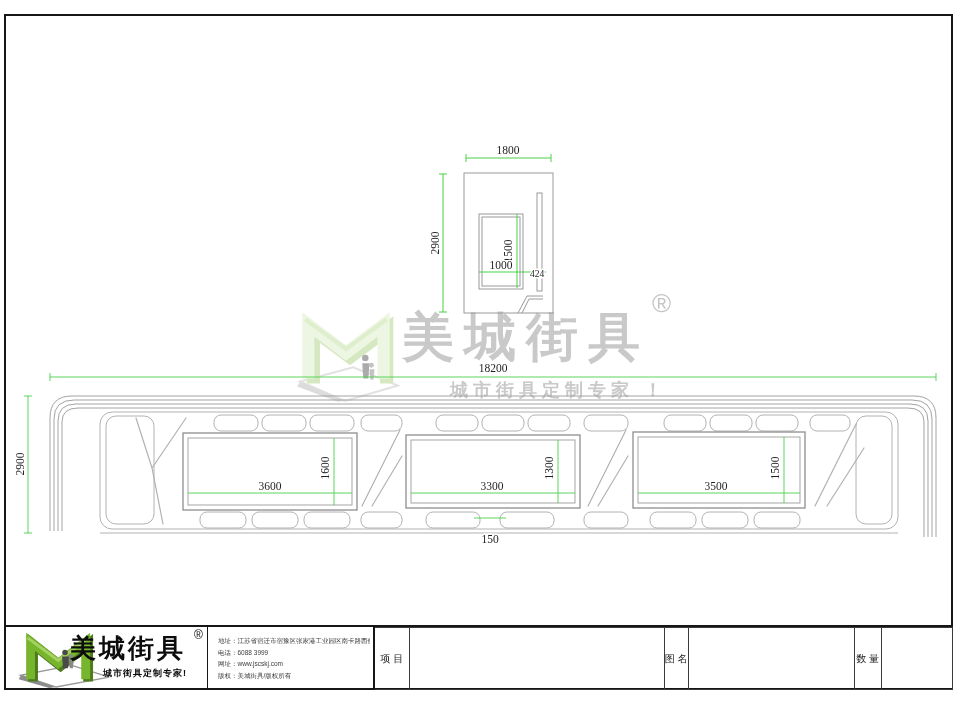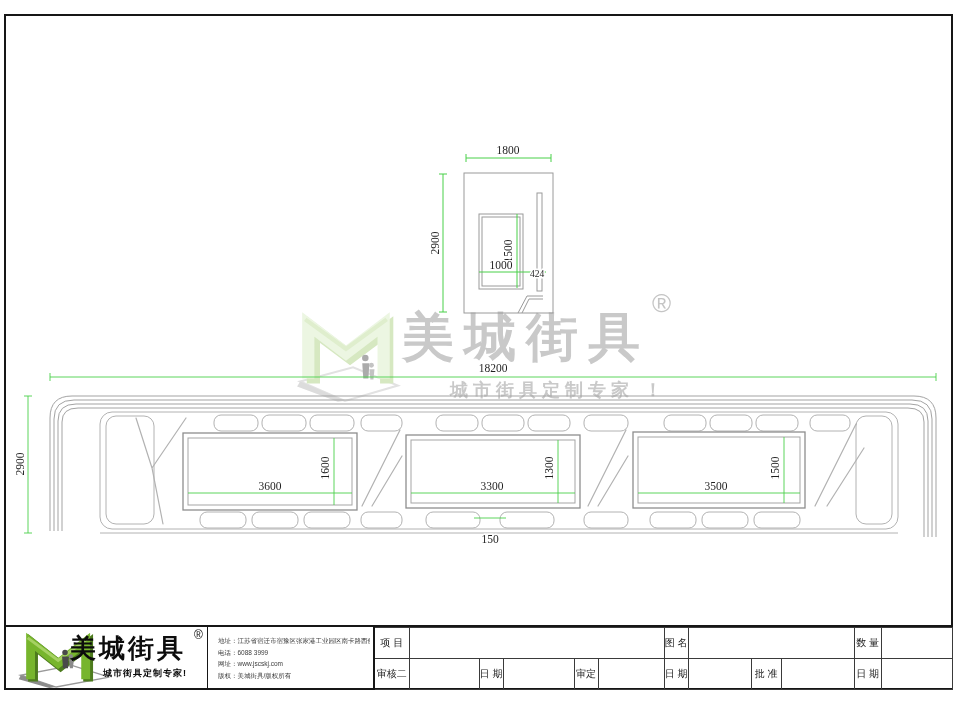--- a/index.html
+++ b/index.html
@@ -211,29 +211,15 @@
     </colgroup>
     <tbody>
         <tr>
       <td>项 目</td>
       <td colspan="5"></td>
       <td>图 名</td>
       <td colspan="3"></td>
       <td>数 量</td>
       <td></td>
     </tr>
-    <tr>
-      <td>审核二</td>
-      <td></td>
-      <td>日 期</td>
-      <td></td>
-      <td>审定</td>
-      <td></td>
-      <td>日 期</td>
-      <td></td>
-      <td>批 准</td>
-      <td></td>
-      <td>日 期</td>
-      <td></td>
-    </tr>
   </tbody>
     </table>
 </div>
 
 </body></html>

